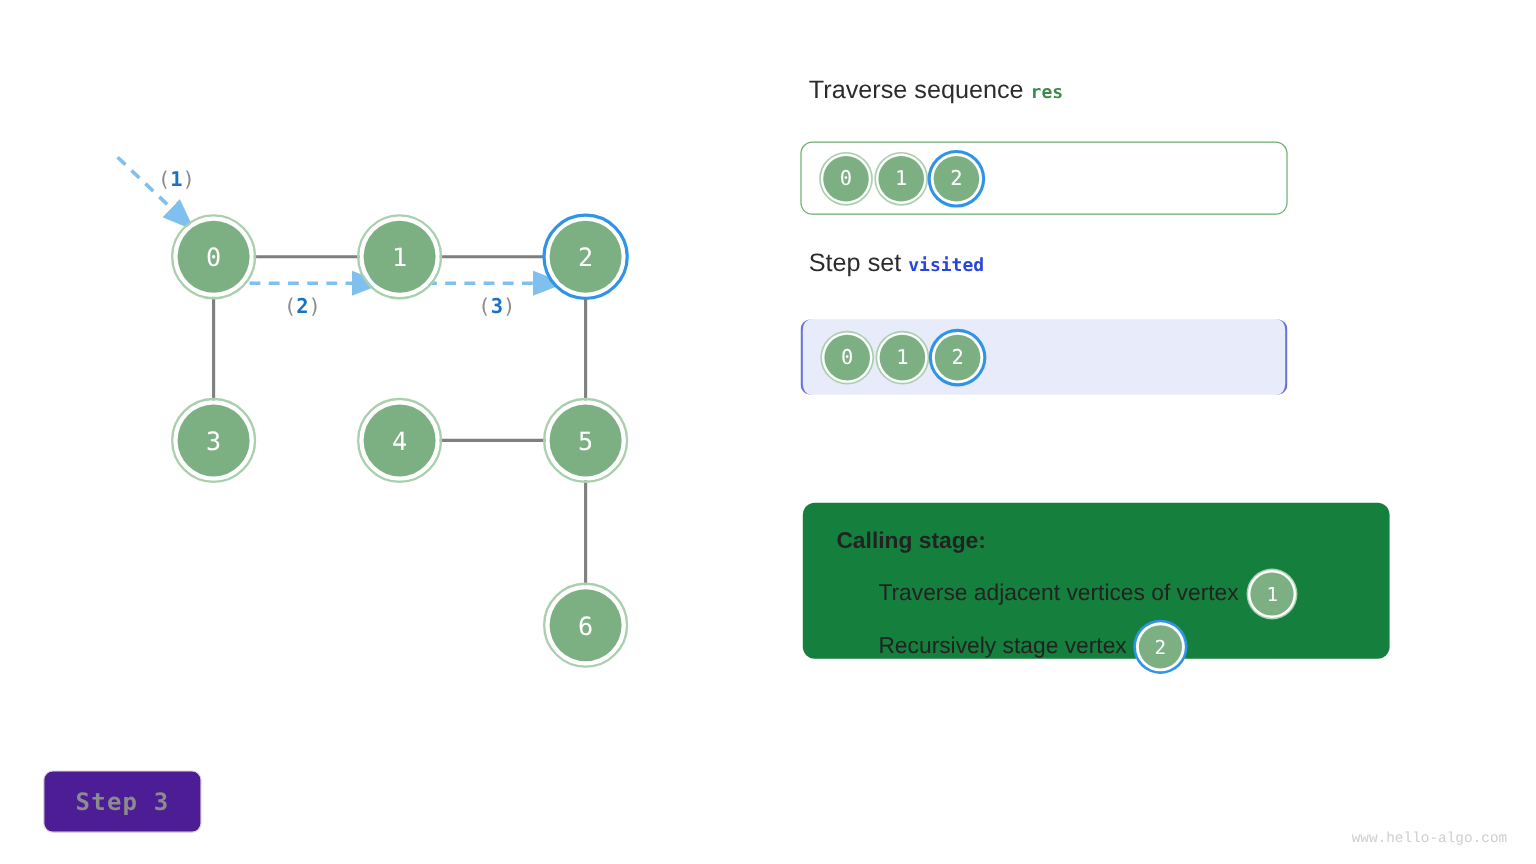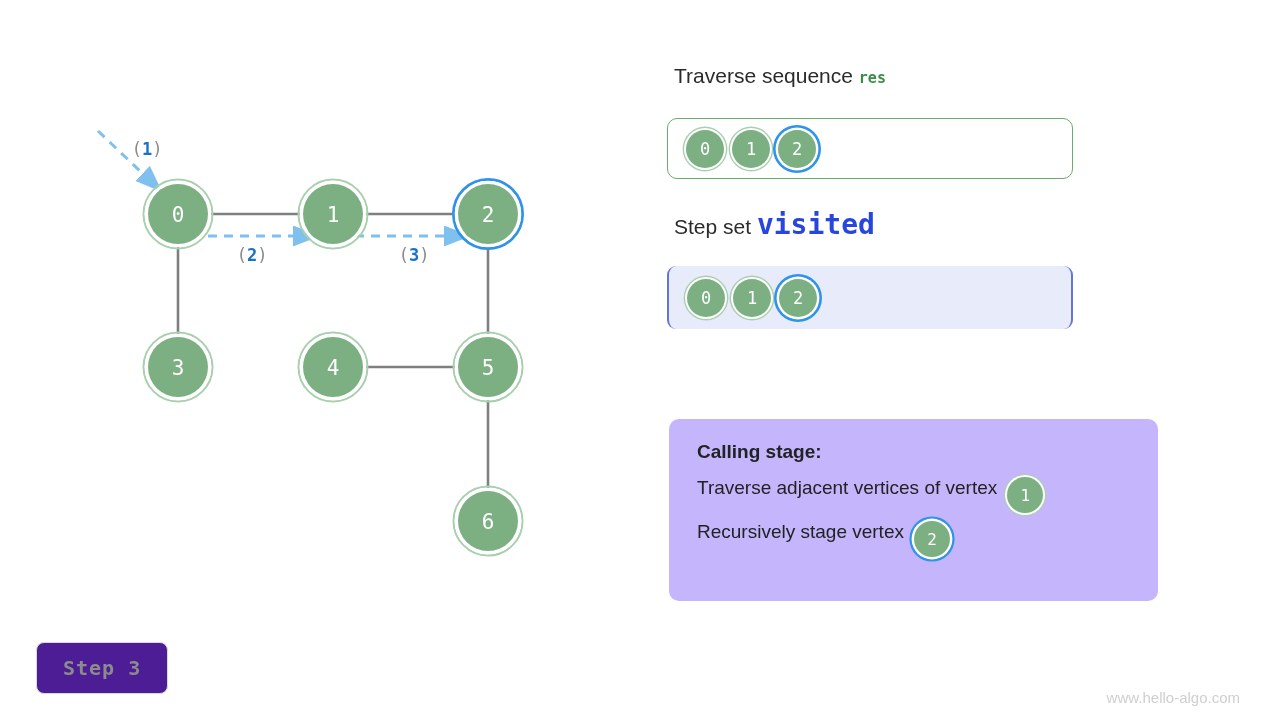--- a/index.html
+++ b/index.html
@@ -30,38 +30,38 @@
     position:absolute;left:36px;top:642px;
     padding:13px 26px;border:1px solid #d8d8d8;border-radius:8px;
     background:#4c1d95;color:#8c8c8c;
     font-family:"DejaVu Sans Mono","Liberation Mono",monospace;
     font-size:20px;font-weight:bold;letter-spacing:1px;
     box-sizing:border-box;
   }
 
   
   #watermark{
-    position:absolute;right:40px;bottom:14px;
-    color:#cfcfcf;font-size:15px;
-    font-family:Liberation Sans, sans-serif;
+    position:absolute;right:24px;bottom:14px;
+    color:#cfcfcf;font-size:12px;
+    font-family:Liberation Mono, monospace;
   }
 
   
   #right-panel{position:absolute;left:660px;top:0;width:620px;height:720px;}
 
   .section-title{
     position:absolute;font-size:21px;color:#2b2b2b;white-space:nowrap;
   }
   .section-title .code-res{
     font-family:"DejaVu Sans Mono","Liberation Mono",monospace;
     font-weight:bold;color:#3d8b4a;font-size:15px;
   }
   .section-title .code-visited{
     font-family:"DejaVu Sans Mono","Liberation Mono",monospace;
-    font-weight:bold;color:#2846dd;font-size:28px;
+    font-weight:bold;color:#2846dd;font-size:15px;
   }
 
   .chip-row{display:flex;align-items:center;gap:8px;height:100%;padding-left:18px;box-sizing:border-box;}
 
   #res-box{
     position:absolute;left:7px;top:118px;width:406px;height:61px;
     border:1.6px solid #6aab6e;border-radius:10px;background:#ffffff;
     box-sizing:border-box;
   }
   #visited-box{
@@ -80,31 +80,32 @@
     font-size:17px;
     box-shadow:0 0 0 2px #ffffff, 0 0 0 3.4px #a9cfae;
     flex:0 0 auto;box-sizing:border-box;
   }
   .chip.hl{
     box-shadow:0 0 0 2.4px #ffffff, 0 0 0 5px #2f93e8;
   }
 
   
   #calling-stage{
-    position:absolute;left:9px;top:419px;width:489px;height:182px;
-    background:#c4b5fd;border-radius:10px;box-sizing:border-box;
+    position:absolute;left:9px;top:419px;width:489px;height:130px;
+    background:#15803d;border-radius:10px;box-sizing:border-box;
     padding:22px 28px;
   }
   #calling-stage-title{
     font-size:19px;font-weight:bold;color:#222222;margin:0 0 14px 0;
   }
   .stage-line{
-    display:flex;align-items:flex-start;gap:10px;
+    display:flex;align-items:center;gap:10px;
     font-size:19px;color:#222222;margin-bottom:8px;
     white-space:nowrap;
+    margin-left:35px;
   }
   .stage-chip{
     width:36px;height:36px;border-radius:50%;
     background:#7cb083;color:#ffffff;
     display:flex;align-items:center;justify-content:center;
     font-family:"DejaVu Sans Mono","Liberation Mono",monospace;
     font-size:16px;
     box-shadow:0 0 0 2px #ffffff, 0 0 0 3.2px #a9cfae;
     flex:0 0 auto;
   }

